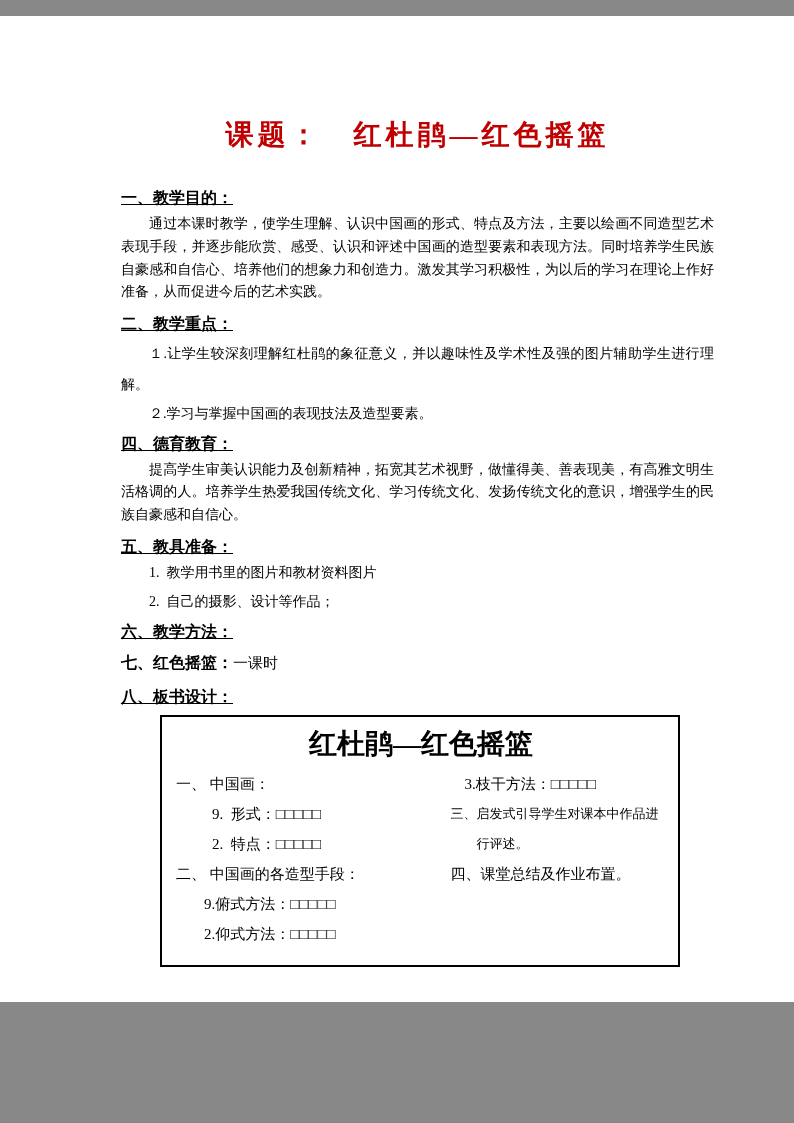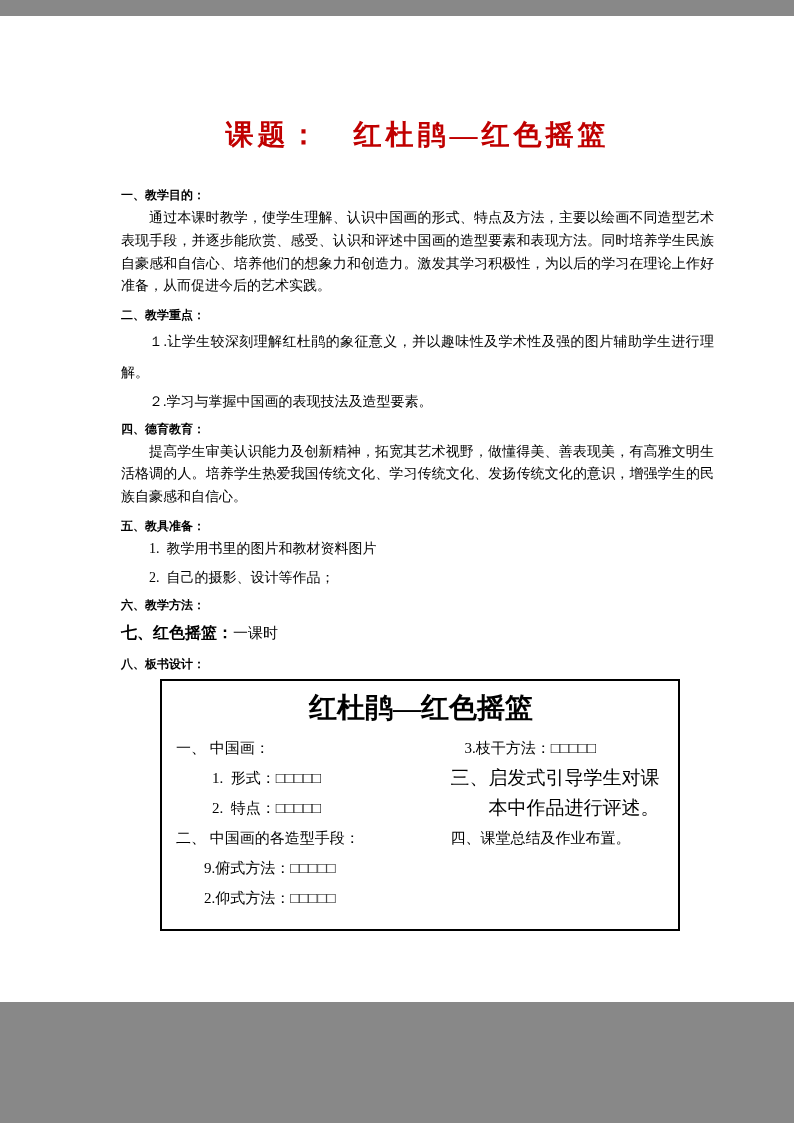--- a/index.html
+++ b/index.html
@@ -18,25 +18,26 @@
     font-family:"Liberation Serif","DejaVu Serif",serif;
     font-weight:bold;
     font-size:28px;
     letter-spacing:4px;
     color:#c00000;
     margin-bottom:32px;
     white-space:pre-wrap;
   }
   h2.sec {
     font-family:"Liberation Sans","DejaVu Sans",sans-serif;
-    font-size:12px;
+    font-size:16px;
     font-weight:bold;
     line-height:1.5;
     margin:0 0 3px 0;
     white-space:pre-wrap;
+    text-decoration:underline;
   }
   .section { margin-bottom:6px; }
   p.body {
     font-size:14px;
     line-height:1.63;
     text-indent:2em;
     margin:0 0 8px 0;
     white-space:pre-wrap;
     text-align:justify;
   }
@@ -79,21 +80,21 @@
     white-space:pre-wrap;
   }
   .lv2  { padding-left:36px; }
   .lv2b { padding-left:28px; }
   .r-first { padding-left:14px; }
   .r-hang {
     padding-left:2em;
     text-indent:-2em;
     line-height:30px;
     white-space:pre-wrap;
-    font-size:19px;
+    font-size:13px;
     font-family:Liberation Serif, serif;
   }
 </style>
 </head>
 <body>
 
 <div class="page">
 
   <h1 class="doc-title">课题：　红杜鹃—红色摇篮</h1>
 
@@ -128,21 +129,21 @@
 
   <div class="section">
     <h2 class="sec">八、板书设计：</h2>
   </div>
 
   <div class="board">
     <div class="board-title">红杜鹃—红色摇篮</div>
     <div class="board-cols">
       <div class="col-left">
         <div class="b-row">一、 中国画：</div>
-        <div class="b-row lv2">1.  形式：□□□□□</div>
+        <div class="b-row lv2">9.  形式：□□□□□</div>
         <div class="b-row lv2">2.  特点：□□□□□</div>
         <div class="b-row">二、 中国画的各造型手段：</div>
         <div class="b-row lv2b">9.俯式方法：□□□□□</div>
         <div class="b-row lv2b">2.仰式方法：□□□□□</div>
       </div>
       <div class="col-right">
         <div class="b-row r-first">3.枝干方法：□□□□□</div>
         <div class="r-hang">三、启发式引导学生对课本中作品进行评述。</div>
         <div class="b-row">四、课堂总结及作业布置。</div>
       </div>

